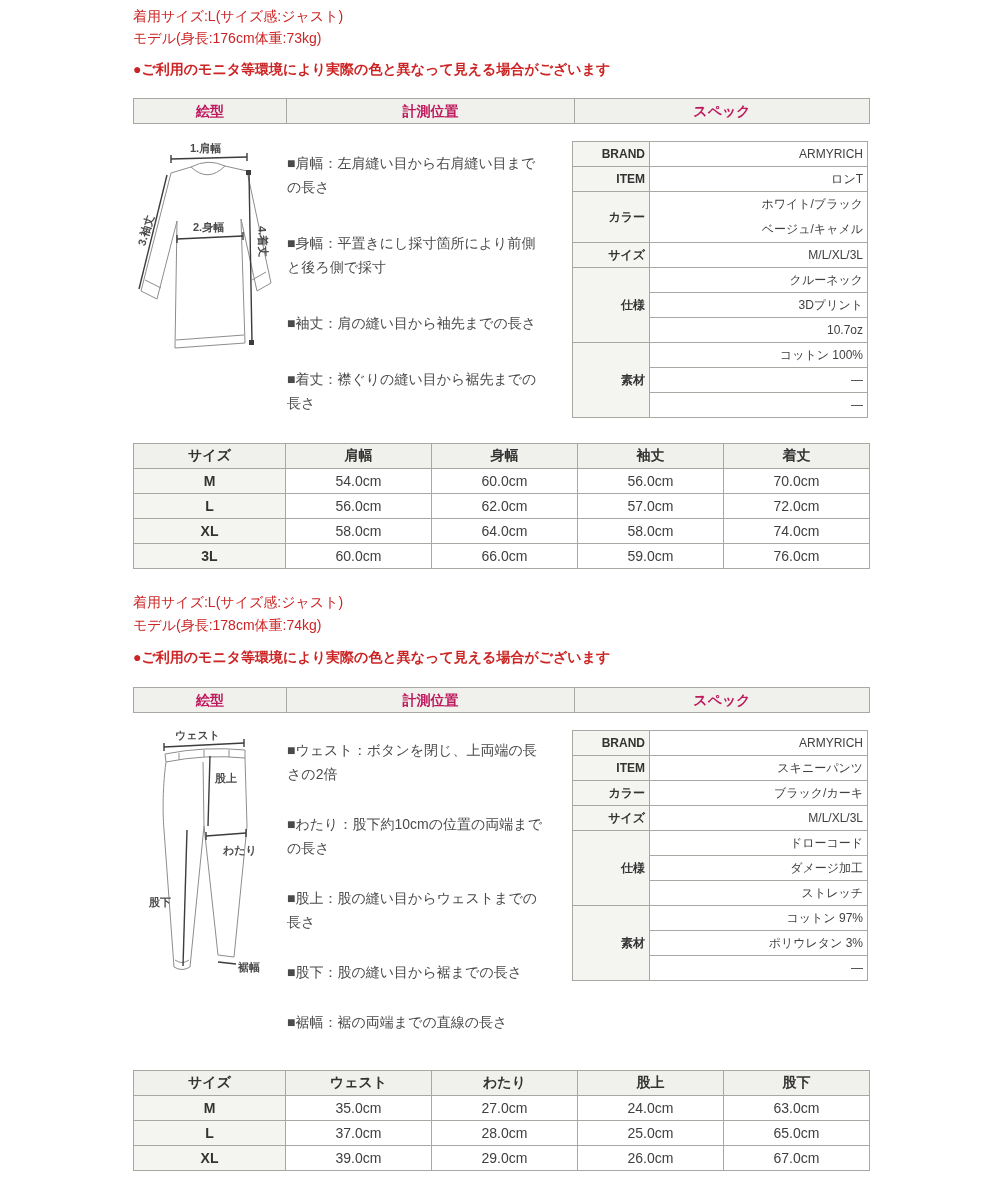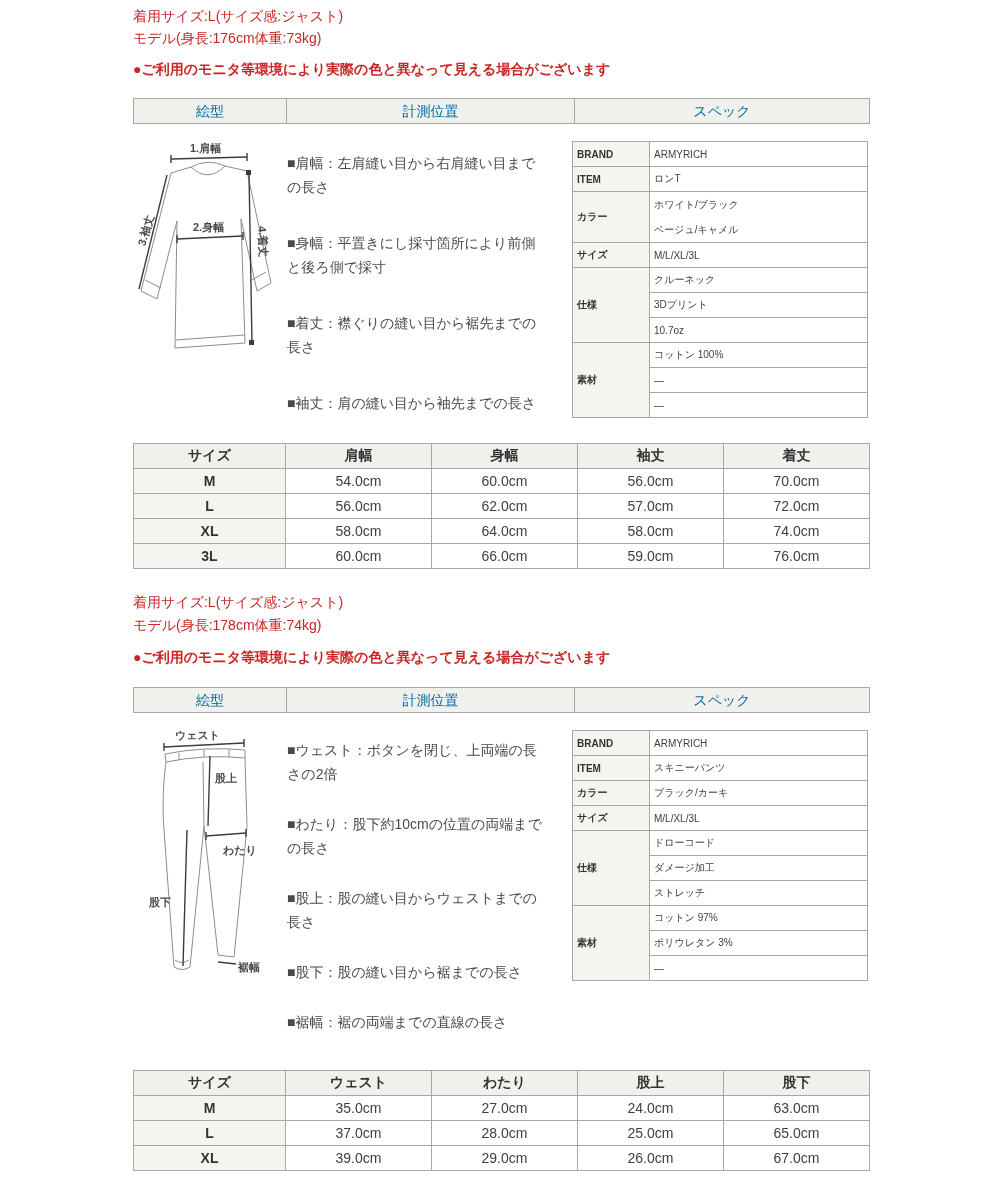--- a/index.html
+++ b/index.html
@@ -18,22 +18,22 @@
   .page{padding:5px 0 0 133px;width:737px;}
 
   
   .note p{margin:0;line-height:22px;color:var(--red);}
   .note p.bold{font-weight:bold;}
   .note p.gap-top{margin-top:9px;}
 
   
   .cols-header{
     display:flex;margin-top:18px;border:1px solid var(--border);
-    background:var(--header_bg);font-weight:normal;text-align:center;
-    height:24px;line-height:24px;font-size:14px;color:#0369a1;
+    background:var(--header_bg);font-weight:bold;text-align:center;
+    height:24px;line-height:24px;font-size:14px;color:#be185d;
   }
   .cols-header .c1{width:152px;border-right:1px solid var(--border);}
   .cols-header .c2{width:287px;border-right:1px solid var(--border);}
   .cols-header .c3{flex:1;}
 
   
   .main-row{display:flex;margin-top:17px;}
   .diagram-col{width:152px;flex:none;}
   .measure-col{width:287px;flex:none;box-sizing:border-box;padding:10px 12px 0 2px;}
   .measure-col p{margin:0 12px 32px 0;line-height:24px;color:#4a4a4a;}
@@ -41,22 +41,22 @@
   .spec-col{flex:1;}
 
   svg{display:block;}
   .sketch{stroke:#8d8d8d;fill:none;stroke-width:1;}
   .mline{stroke:#3c3c3c;fill:none;stroke-width:1.4;}
   .dlabel{font-family:"Liberation Sans","DejaVu Sans",sans-serif;font-size:11px;font-weight:bold;fill:#4a4a4a;}
 
   
   table.spec{border-collapse:collapse;width:296px;table-layout:fixed;}
   table.spec td{
-    border:1px solid var(--border);text-align:left;height:24px;
-    padding:0 4px;font-size:10px;overflow:hidden;
+    border:1px solid var(--border);text-align:right;height:24px;
+    padding:0 4px;font-size:12px;overflow:hidden;
   }
   table.spec td.lbl{width:68px;background:var(--label_bg);font-weight:bold;color:#333;}
   table.spec td .two-line div{line-height:25px;}
 
   
   table.sizes{border-collapse:collapse;width:737px;table-layout:fixed;margin-top:25px;}
   table.sizes th,table.sizes td{
     border:1px solid var(--border);height:24px;text-align:center;
     font-size:14px;padding:0;
   }
@@ -119,22 +119,22 @@
 
         <text class="dlabel" x="57" y="11">1.肩幅</text>
         <text class="dlabel" x="60" y="90">2.身幅</text>
         <text class="dlabel" transform="rotate(-73 16,92)" x="2" y="92">3.袖丈</text>
         <text class="dlabel" transform="rotate(87 128,100)" x="113" y="102">4.着丈</text>
       </svg>
     </div>
     <div class="measure-col">
       <p>■肩幅：左肩縫い目から右肩縫い目までの長さ</p>
       <p>■身幅：平置きにし採寸箇所により前側と後ろ側で採寸</p>
+      <p>■袖丈：肩の縫い目から袖先までの長さ</p>
       <p>■着丈：襟ぐりの縫い目から裾先までの長さ</p>
-      <p>■袖丈：肩の縫い目から袖先までの長さ</p>
     </div>
     <div class="spec-col">
       <table class="spec">
         <tbody>
             <tr>
           <td class="lbl">BRAND</td>
           <td>ARMYRICH</td>
         </tr>
         <tr>
           <td class="lbl">ITEM</td>

